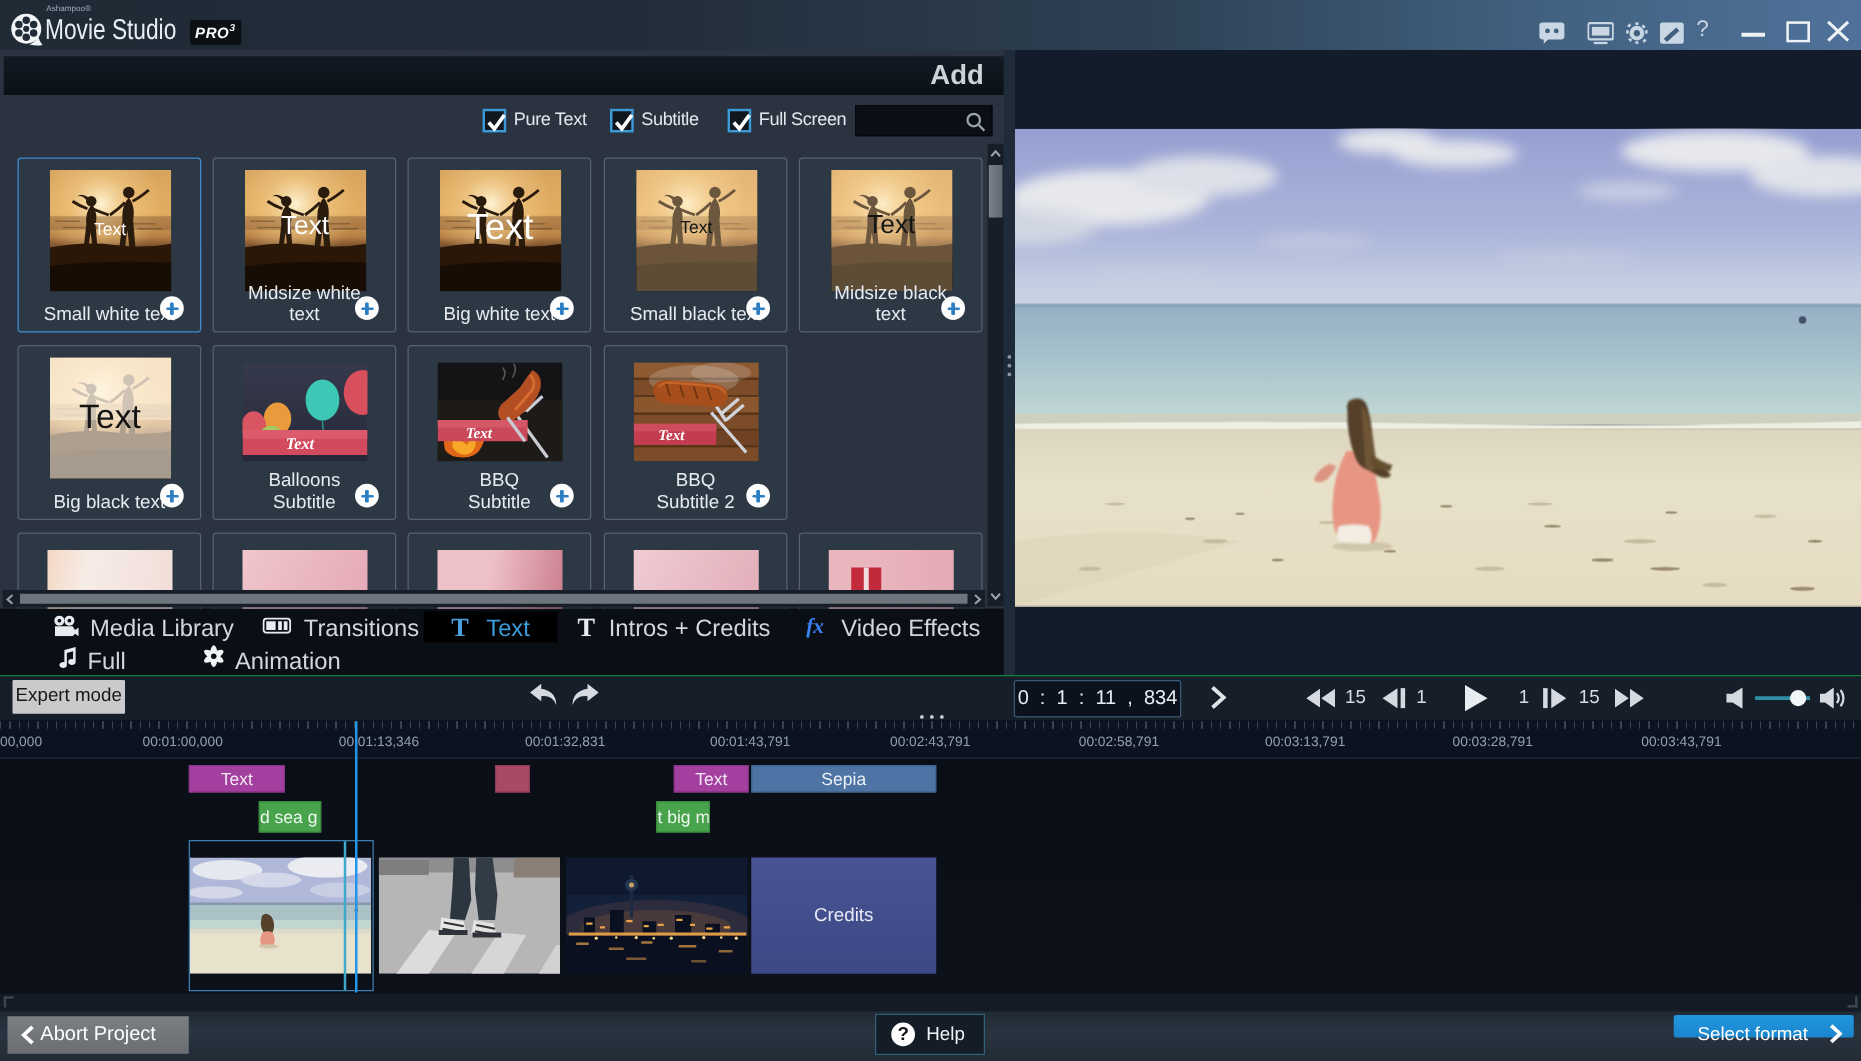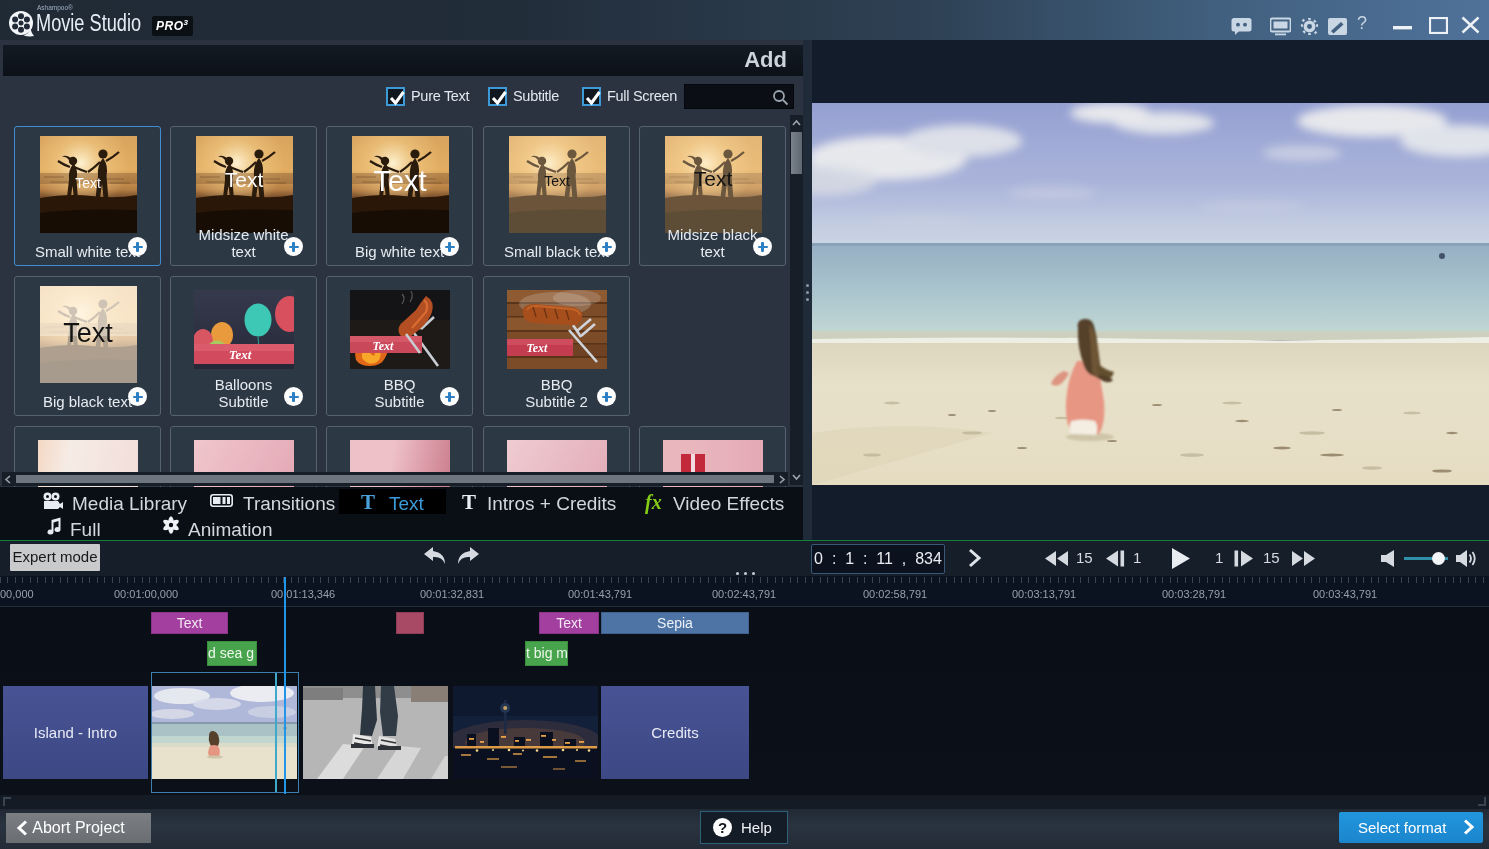--- a/index.html
+++ b/index.html
@@ -59,21 +59,21 @@
 .green{top:34px;height:25px;background:#48a44c;border:1px solid #3c8c40;font-size:14px;color:#eef7ee;line-height:23px;overflow:hidden;white-space:nowrap}
 .vclip{top:79px;height:93px;font-size:15px;color:#e8ebf5;text-align:center;line-height:93px}
 .iclip{background:linear-gradient(180deg,#475394,#3d4985)}
 #selbox{left:151px;top:65px;width:148px;height:121px;border:1px solid #3f7fae}
 #playhead{left:284px;top:577px;width:2px;height:217px;background:#2196e8}
 
 #bscroll{left:0;top:795px;width:1489px;height:14px;background:#141b25}
 #bottombar{left:0;top:809px;width:1489px;height:40px;background:linear-gradient(180deg,#202934,#2a3440 40%,#222b36)}
 #abort{left:6px;top:4px;width:145px;height:30px;background:linear-gradient(180deg,#7b7f84,#6a6e73);color:#fff;font-size:16px;text-align:center;line-height:29px}
 #help{left:700px;top:2px;width:88px;height:33px;background:#141c27;border:1px solid #2f6076}
-#selformat{left:1339px;top:3px;width:144px;height:31px;background:linear-gradient(180deg,#2196dd,#1b85cd);border-radius:2px;color:#fff;font-size:15px}
+#selformat{left:1339px;top:3px;width:144px;height:18px;background:linear-gradient(180deg,#2196dd,#1b85cd);border-radius:2px;color:#fff;font-size:15px}
 </style>
 </head>
 <body>
 <div id="stage">
 <svg width="0" height="0" style="position:absolute">
 <defs>
 <linearGradient id="sunbg" x1="0" y1="0" x2="0" y2="1">
 <stop offset="0" stop-color="#d8a45e"></stop>
           <stop offset="0.35" stop-color="#e2ad62"></stop>
           <stop offset="0.55" stop-color="#b57e44"></stop>
@@ -384,21 +384,21 @@
   <rect x="3" y="3" width="7.5" height="7" fill="#e8ecf0"></rect>
   <rect x="12.5" y="3" width="3" height="7" fill="#e8ecf0"></rect>
         <rect x="17" y="3" width="3" height="7" fill="#e8ecf0"></rect>
  </svg>
  <div class="tabtxt abs" style="left:243px;top:6px">Transitions</div>
  <div id="seltab" class="abs"></div>
  <div class="abs" style="left:361px;top:3px;font-family:'Liberation Serif';font-size:21px;font-weight:700;color:#4aa0dc">T</div>
  <div class="tabtxt abs" style="left:389px;top:6px;color:#3d9bd8">Text</div>
  <div class="abs" style="left:462px;top:3px;font-family:'Liberation Serif';font-size:21px;font-weight:700;color:#e8ecf0">T</div>
  <div class="tabtxt abs" style="left:487px;top:6px">Intros + Credits</div>
- <div class="abs" style="left:645px;top:4px;font-family:'Liberation Serif';font-size:20px;font-weight:700;font-style:italic;color:#84cc16">fx</div>
+ <div class="abs" style="left:645px;top:4px;font-family:'Liberation Serif';font-size:17px;font-weight:700;font-style:italic;color:#3b82f6">fx</div>
  <div class="tabtxt abs" style="left:673px;top:6px">Video Effects</div>
  <svg class="abs" style="left:46px;top:30px" width="16" height="19" viewBox="0 0 16 19">
   <path d="M5.5 3 L14.5 0.5 L14.5 12.5 a3 2.4 0 1 1 -2 -2.2 L12.5 4 L7.5 5.4 L7.5 15 a3 2.4 0 1 1 -2 -2.2 z" fill="#e8ecf0"></path>
  </svg>
  <div class="tabtxt abs" style="left:70px;top:32px">Full</div>
  <svg class="abs" style="left:162px;top:29px" width="18" height="18" viewBox="0 0 18 18">
   <g fill="#f0f3f6">
    <ellipse cx="9" cy="9" rx="3.1" ry="8.8"></ellipse>
    <ellipse cx="9" cy="9" rx="3.1" ry="8.8" transform="rotate(60 9 9)"></ellipse>
    <ellipse cx="9" cy="9" rx="3.1" ry="8.8" transform="rotate(120 9 9)"></ellipse>
@@ -567,21 +567,20 @@
 </div>
 
 <div id="tracks" class="abs">
  <div class="clip1 purple abs" style="left:151px;width:77px">Text</div>
  <div class="clip1 abs" style="left:396px;width:28px;background:#a84a66;border:1px solid #8f3d56"></div>
  <div class="clip1 purple abs" style="left:539px;width:60px">Text</div>
  <div class="clip1 abs" style="left:601px;width:148px;background:#4d74a4;border:1px solid #40628c;color:#eef2f8">Sepia</div>
  <div class="green abs" style="left:207px;width:50px">d sea g</div>
  <div class="green abs" style="left:525px;width:43px">t big m</div>
  <div id="selbox" class="abs"></div>
- <div class="vclip iclip abs" style="left:3px;width:145px">Island - Intro</div>
  <div class="vclip abs" style="left:152px;width:145px">
   <svg width="145" height="93" viewBox="0 0 145 93" preserveAspectRatio="none">
    <rect width="145" height="40" fill="#b0b8da"></rect>
    <ellipse cx="30" cy="10" rx="28" ry="8" fill="#e6e8f0"></ellipse>
           <ellipse cx="110" cy="7" rx="32" ry="9" fill="#eaecf2"></ellipse>
    <ellipse cx="65" cy="18" rx="24" ry="6" fill="#d8dcea" opacity="0.9"></ellipse>
    <ellipse cx="20" cy="28" rx="22" ry="5" fill="#dcdfe9" opacity="0.8"></ellipse>
           <ellipse cx="120" cy="26" rx="24" ry="6" fill="#d4d8e6" opacity="0.7"></ellipse>
    <rect y="36" width="145" height="2" fill="#8898ac"></rect>
    <rect y="38" width="145" height="20" fill="#aac2c6"></rect>

